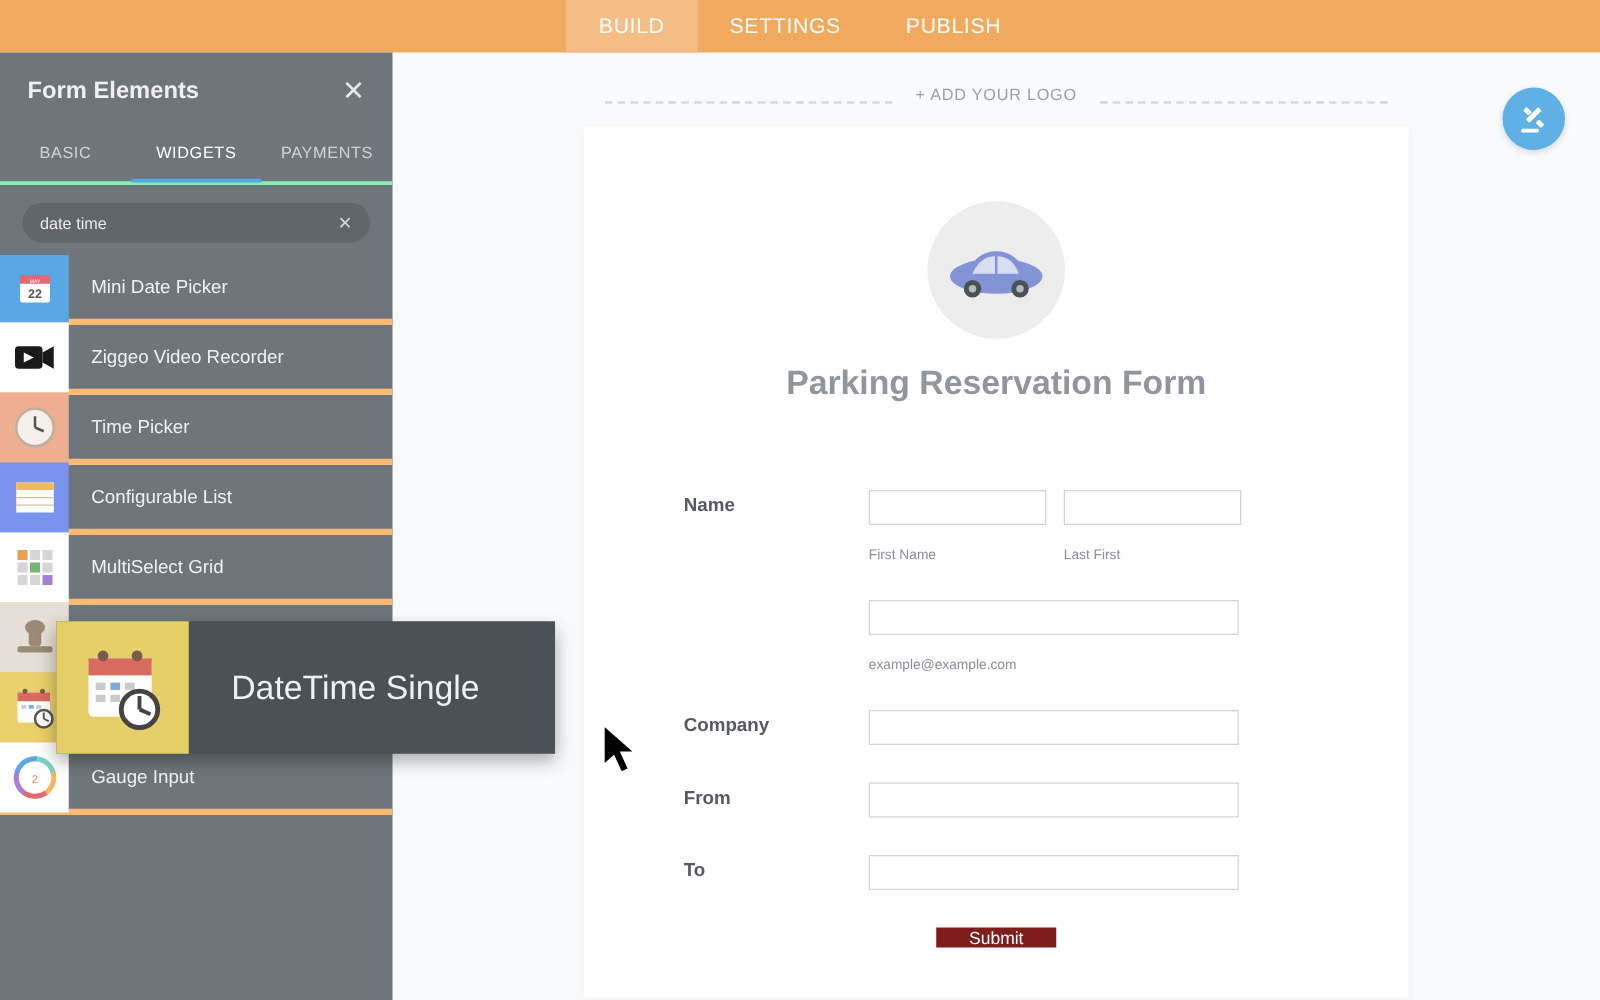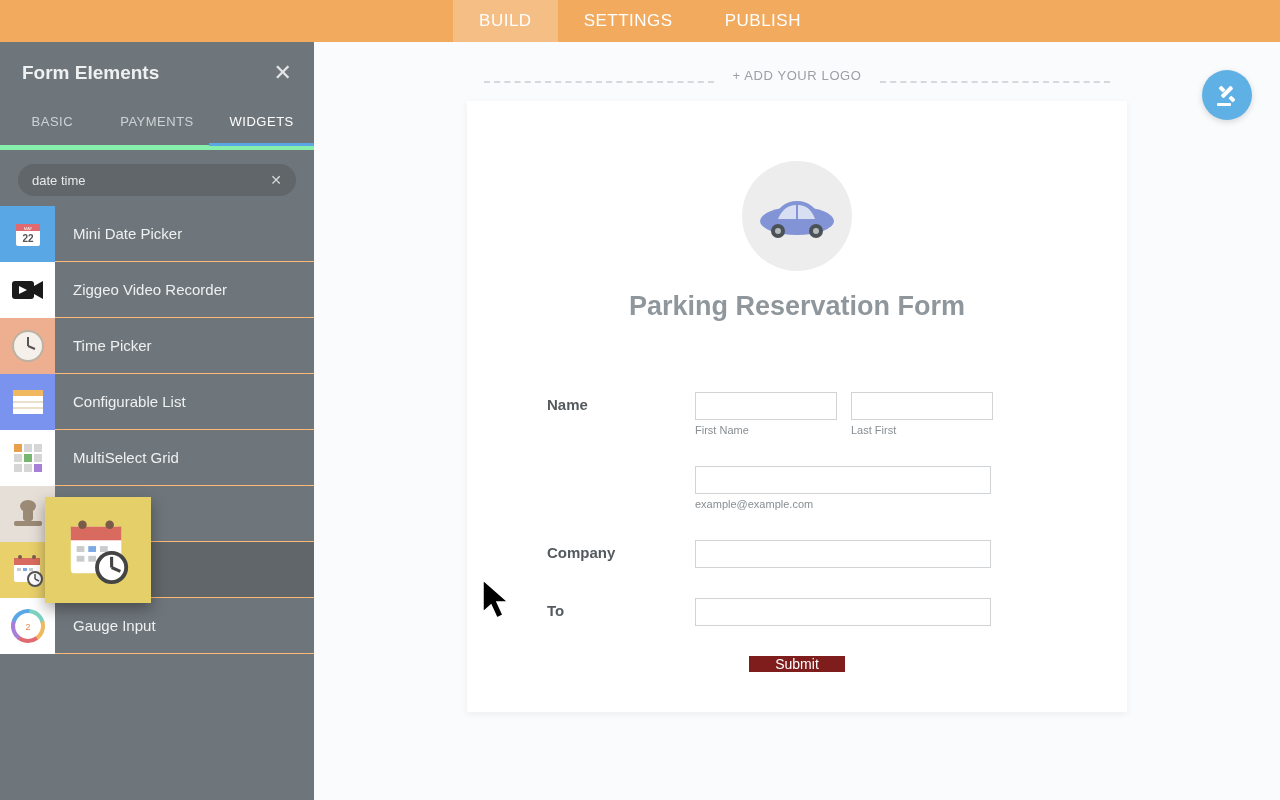--- a/index.html
+++ b/index.html
@@ -13,31 +13,31 @@
   
   
   .main { display: flex; height: calc(100% - 42px); }
   
   
   .sidebar { width: 314px; background: #6f767b; color: #fff; display: flex; flex-direction: column; flex-shrink: 0; }
   .sidebar-header { display: flex; justify-content: space-between; align-items: center; padding: 18px 22px 14px; }
   .sidebar-title { font-size: 19px; font-weight: 700; color: #eef0f1; }
   .close-x { font-size: 22px; font-weight: 300; cursor: pointer; color: #e4e6e7; }
   
-  .sb-tabs { display: flex; border-bottom: 5px solid #86efac; }
+  .sb-tabs { display: flex; border-bottom: 3px solid #86efac; }
   .sb-tab { flex: 1; text-align: center; padding: 14px 0; font-size: 13px; letter-spacing: 0.5px; color: #d0d3d5; cursor: pointer; }
   .sb-tab.active { border-bottom: 3px solid #5aa7e6; margin-bottom: -1px; color: #fff; }
   
   .search-wrap { padding: 14px 18px 10px; }
   .search-box { position: relative; display: flex; align-items: center; background: #606669; border-radius: 18px; padding: 8px 14px; }
   .search-box input { flex: 1; background: transparent; border: none; outline: none; color: #e9eaeb; font-size: 13px; }
   .search-clear { color: #d5d7d8; cursor: pointer; font-size: 14px; padding-left: 8px;}
   
   .widget-list { flex: 1; overflow: hidden; }
-  .widget-item { display: flex; align-items: center; height: 56px; border-bottom: 1px solid #fdba74; cursor: grab; }
+  .widget-item { display: flex; align-items: center; height: 56px; border-bottom: 5px solid #fdba74; cursor: grab; }
   .widget-item.sel { background: #606669; }
   .widget-label { font-size: 15px; margin-left: 18px; color: #eef0f1; }
   
   
   .ic { width: 55px; height: 56px; display:flex; align-items:center; justify-content:center; }
   .ic-cal { background:#5aa7e6; }
   .ic-vid { background:#fff; }
   .ic-time { background:#edaf90; }
   .ic-list { background:#7a93ee; }
   .ic-grid { background:#fff; }
@@ -52,21 +52,21 @@
   
   .form-card { width: 660px; margin: 0 auto; background:#fff; box-shadow: 0 2px 7px rgba(0,0,0,0.06); padding: 60px 80px 40px; }
   .logo-circle { width: 110px; height:110px; border-radius: 55px; background:#ededed; margin: 0 auto 20px; display:flex; align-items:center; justify-content:center; }
   .form-title { text-align:center; font-size: 27px; font-weight: 700; color:#8f979c; margin-bottom: 70px; }
   
   .form-row { display:flex; margin-bottom: 30px; }
   .form-label { width: 148px; font-size: 15px; color:#555a5e; font-weight: 700; padding-top:4px; }
   .form-fields { flex:1; display:flex; gap: 14px; flex-wrap: wrap; }
   .fld { display:flex; flex-direction: column; }
   .fld input { border:1px solid #d0d4d6; height: 28px; padding: 0 6px; outline:none; }
-  .fld .sub { font-size: 11px; color:#888e92; margin-top: 4px; }
+  .fld .sub { font-size: 11px; color:#888e92; margin-top: 18px; }
   .fld.half input { width: 142px; }
   .fld.full input { width: 296px; }
   
   .submit-btn { display:block; margin: 30px auto 0; background:#7f1d1d; color:#fff; border:none; padding: 0 26px; font-size: 14px; cursor:pointer; }
 
   
   .help-fab { position:absolute; top: 70px; right: 28px; width: 50px; height:50px; border-radius: 25px; background:#5fb0e5; display:flex; align-items:center; justify-content:center; cursor:pointer; box-shadow: 0 2px 6px rgba(0,0,0,0.15); }
 
   
   .drag-overlay { position:absolute; left:45px; top:497px; display:flex; align-items:center; background:#4a5257; box-shadow: 0 6px 14px rgba(0,0,0,0.35); }
@@ -87,22 +87,22 @@
 </div>
 
 <div class="main">
   <div class="sidebar">
     <div class="sidebar-header">
       <div class="sidebar-title">Form Elements</div>
       <div class="close-x">✕</div>
     </div>
     <div class="sb-tabs">
       <div class="sb-tab">BASIC</div>
+      <div class="sb-tab active">WIDGETS</div>
       <div class="sb-tab">PAYMENTS</div>
-      <div class="sb-tab active">WIDGETS</div>
     </div>
     <div class="search-wrap">
       <div class="search-box">
         <input type="text" value="date time" style="">
         <span class="search-clear">✕</span>
       </div>
     </div>
     <div class="widget-list">
       <div class="widget-item">
         <div class="ic ic-cal">
@@ -245,20 +245,28 @@
         <div class="form-label"></div>
         <div class="form-fields">
           <div class="fld full">
               <input type="text" style="">
               <div class="sub">example@example.com</div>
             </div>
         </div>
       </div>
       <div class="form-row">
         <div class="form-label">Company</div>
+        <div class="form-fields">
+            <div class="fld full">
+              <input type="text" style="">
+            </div>
+          </div>
+      </div>
+      <div class="form-row">
+        <div class="form-label">From</div>
         <div class="form-fields">
             <div class="fld full">
               <input type="text" style="">
             </div>
           </div>
       </div>
       <div class="form-row">
         <div class="form-label">To</div>
         <div class="form-fields">
             <div class="fld full">
@@ -290,17 +298,18 @@
         <rect x="7" y="16" width="4" height="3" fill="#c9cbcc"></rect>
         <rect x="13" y="16" width="4" height="3" fill="#7aa9e4"></rect>
         <rect x="19" y="16" width="4" height="3" fill="#c9cbcc"></rect>
         <rect x="7" y="21" width="4" height="3" fill="#c9cbcc"></rect>
         <rect x="13" y="21" width="4" height="3" fill="#c9cbcc"></rect>
         <circle cx="25" cy="27" r="7.5" fill="#fff" stroke="#444" stroke-width="2"></circle>
         <line x1="25" y1="27" x2="25" y2="21.5" stroke="#444" stroke-width="1.6"></line>
         <line x1="25" y1="27" x2="29.5" y2="29" stroke="#444" stroke-width="1.6"></line>
       </svg>
   </div>
+  <div class="drag-label">DateTime Single</div>
 </div>
 
 <svg class="cursor-icon" width="36" height="42" viewBox="0 0 36 42">
   <polygon points="3,2 3,34 11,27 17,40 23,37 17,24 28,24" fill="#000" stroke="#fff" stroke-width="1.5"></polygon>
 </svg>
 
 </body></html>

